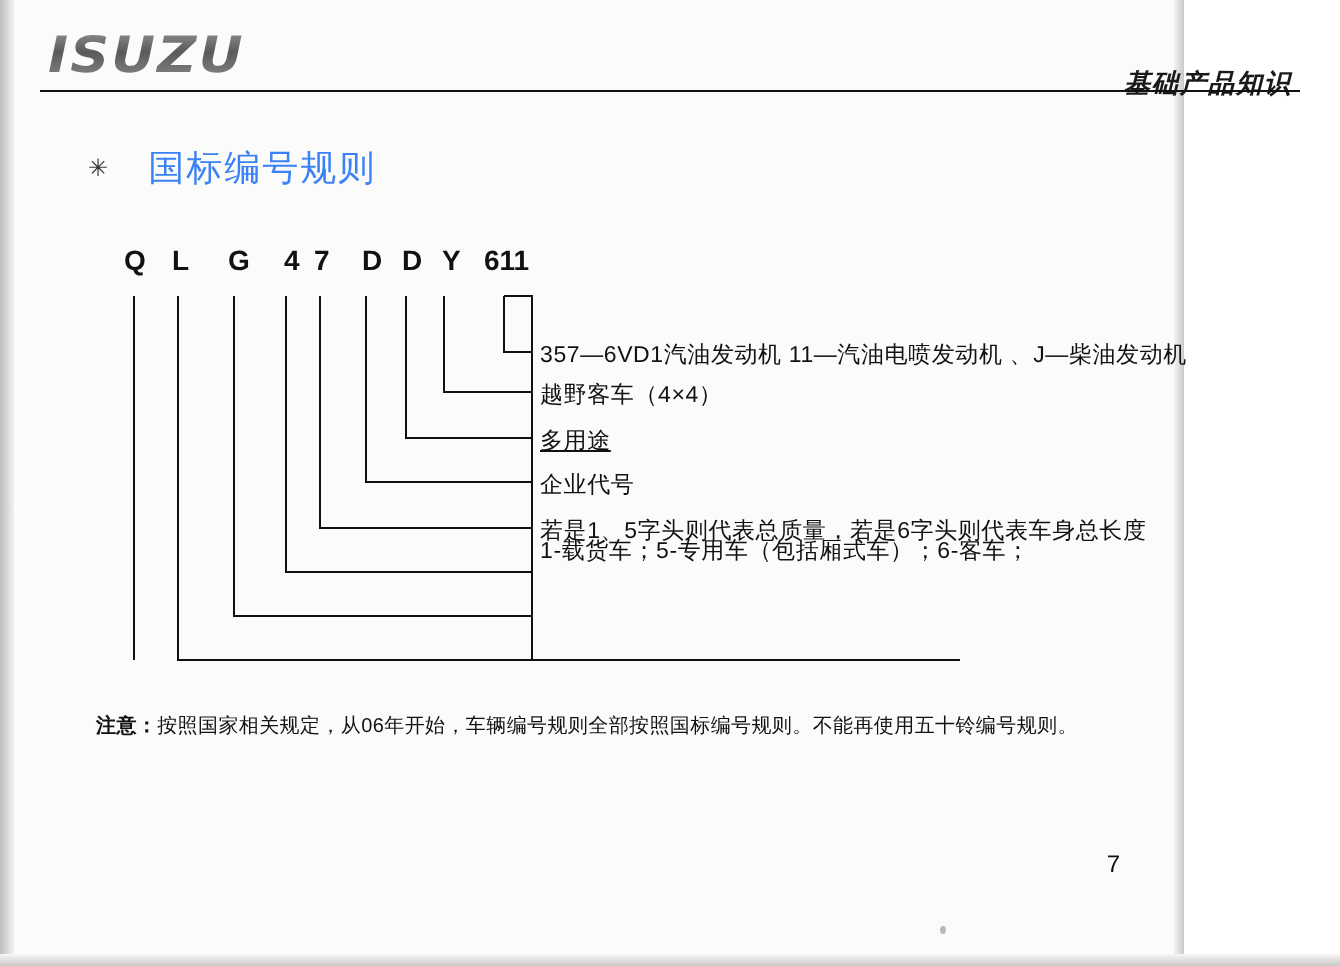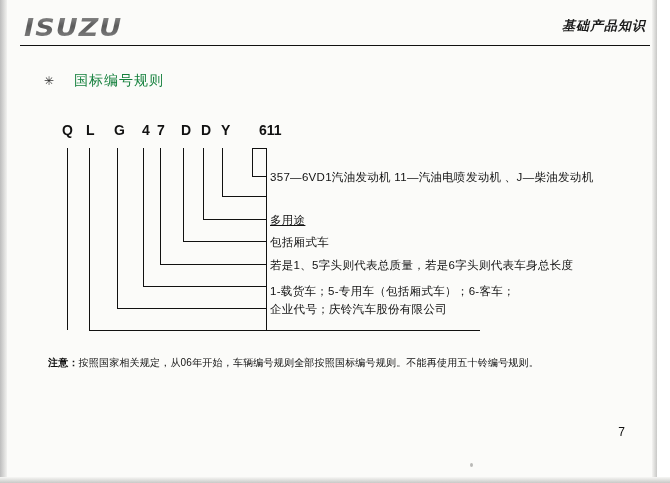--- a/index.html
+++ b/index.html
@@ -10,21 +10,21 @@
   body {
     width: 670px;
     height: 483px;
     font-family: "Liberation Sans", sans-serif;
     position: relative;
     overflow: hidden;
   }
   .page {
     position: absolute;
     left: 0; top: 0;
-    width: 657px;
+    width: 592px;
     height: 483px;
     background: #fbfbf9;
   }
   
   .edge-left {
     position: absolute;
     left: 0; top: 0;
     width: 7px; height: 483px;
     background: linear-gradient(to right, #bdbdbd, #f2f2f0);
   }
@@ -61,21 +61,21 @@
     background: linear-gradient(to bottom, #9a9a9a 0%, #5a5a5a 45%, #8c8c8c 100%);
     -webkit-background-clip: text;
     background-clip: text;
     color: transparent;
     transform: scaleX(1.08);
     transform-origin: left center;
   }
   .header-title {
     position: absolute;
     right: 24px;
-    top: 17px;
+    top: 33px;
     font-size: 13px;
     font-weight: bold;
     font-style: italic;
     color: #1a1a1a;
     letter-spacing: 1px;
   }
   .header-rule {
     position: absolute;
     left: 20px;
     top: 45px;
@@ -92,22 +92,22 @@
     display: flex;
     align-items: center;
     gap: 20px;
   }
   .bullet-icon {
     font-size: 12px;
     color: #333;
     line-height: 1;
   }
   .section-title {
-    font-size: 14px;
-    color: #15803d;
+    font-size: 18px;
+    color: #3b82f6;
     letter-spacing: 1px;
     text-align: right;
   }
 
   
   .code-row {
     position: absolute;
     left: 62px;
     top: 122px;
     width: 230px;
@@ -195,21 +195,21 @@
 
   <div class="code-row">
     <span class="code-char" style="left:0px;">Q</span>
     <span class="code-char" style="left:24px;">L</span>
     <span class="code-char" style="left:52px;">G</span>
     <span class="code-char" style="left:80px;">4</span>
     <span class="code-char" style="left:95px;">7</span>
     <span class="code-char" style="left:119px;">D</span>
     <span class="code-char" style="left:139px;">D</span>
     <span class="code-char" style="left:159px;">Y</span>
-    <span class="code-char" style="left:180px;margin-left:17px;">611</span>
+    <span class="code-char" style="left:180px;">611</span>
   </div>
 
   <svg class="lines" viewBox="0 0 670 483">
     <g stroke="#111" stroke-width="1" fill="none" shape-rendering="crispEdges">
 
       <path d="M 252 148 L 252 176 L 266 176"></path>
 
       <path d="M 222 148 L 222 196 L 266 196"></path>
 
       <path d="M 203 148 L 203 219 L 266 219"></path>
@@ -225,25 +225,25 @@
       <path d="M 89 148 L 89 330 L 480 330"></path>
 
       <path d="M 67 148 L 67 330"></path>
 
       <path d="M 266 160 L 266 330"></path>
       <path d="M 252 148 L 266 148 L 266 160"></path>
     </g>
   </svg>
 
   <div class="desc" style="left:270px; top:170px;">357—6VD1汽油发动机  11—汽油电喷发动机 、J—柴油发动机</div>
+  <div class="desc" style="left:270px; top:190px;">越野客车（4×4）</div>
   <div class="desc" style="left:270px; top:213px;text-decoration:underline;">多用途</div>
-  <div class="desc" style="left:270px; top:235px;">包括厢式车</div>
+  <div class="desc" style="left:270px; top:235px;">企业代号</div>
   <div class="desc" style="left:270px; top:258px;text-align:center;">若是1、5字头则代表总质量，若是6字头则代表车身总长度</div>
-  <div class="desc" style="left:270px; top:284px;">1-载货车；5-专用车（包括厢式车）；6-客车；</div>
-  <div class="desc" style="left:270px; top:302px;">企业代号；庆铃汽车股份有限公司</div>
+  <div class="desc" style="left:270px; top:268px;">1-载货车；5-专用车（包括厢式车）；6-客车；</div>
 
   <div class="note">
     <span class="note-label">注意：</span><span>按照国家相关规定，从06年开始，车辆编号规则全部按照国标编号规则。不能再使用五十铃编号规则。</span>
   </div>
 
   <div class="page-number">7</div>
   <div class="speck"></div>
 </div>
 
 </body></html>

